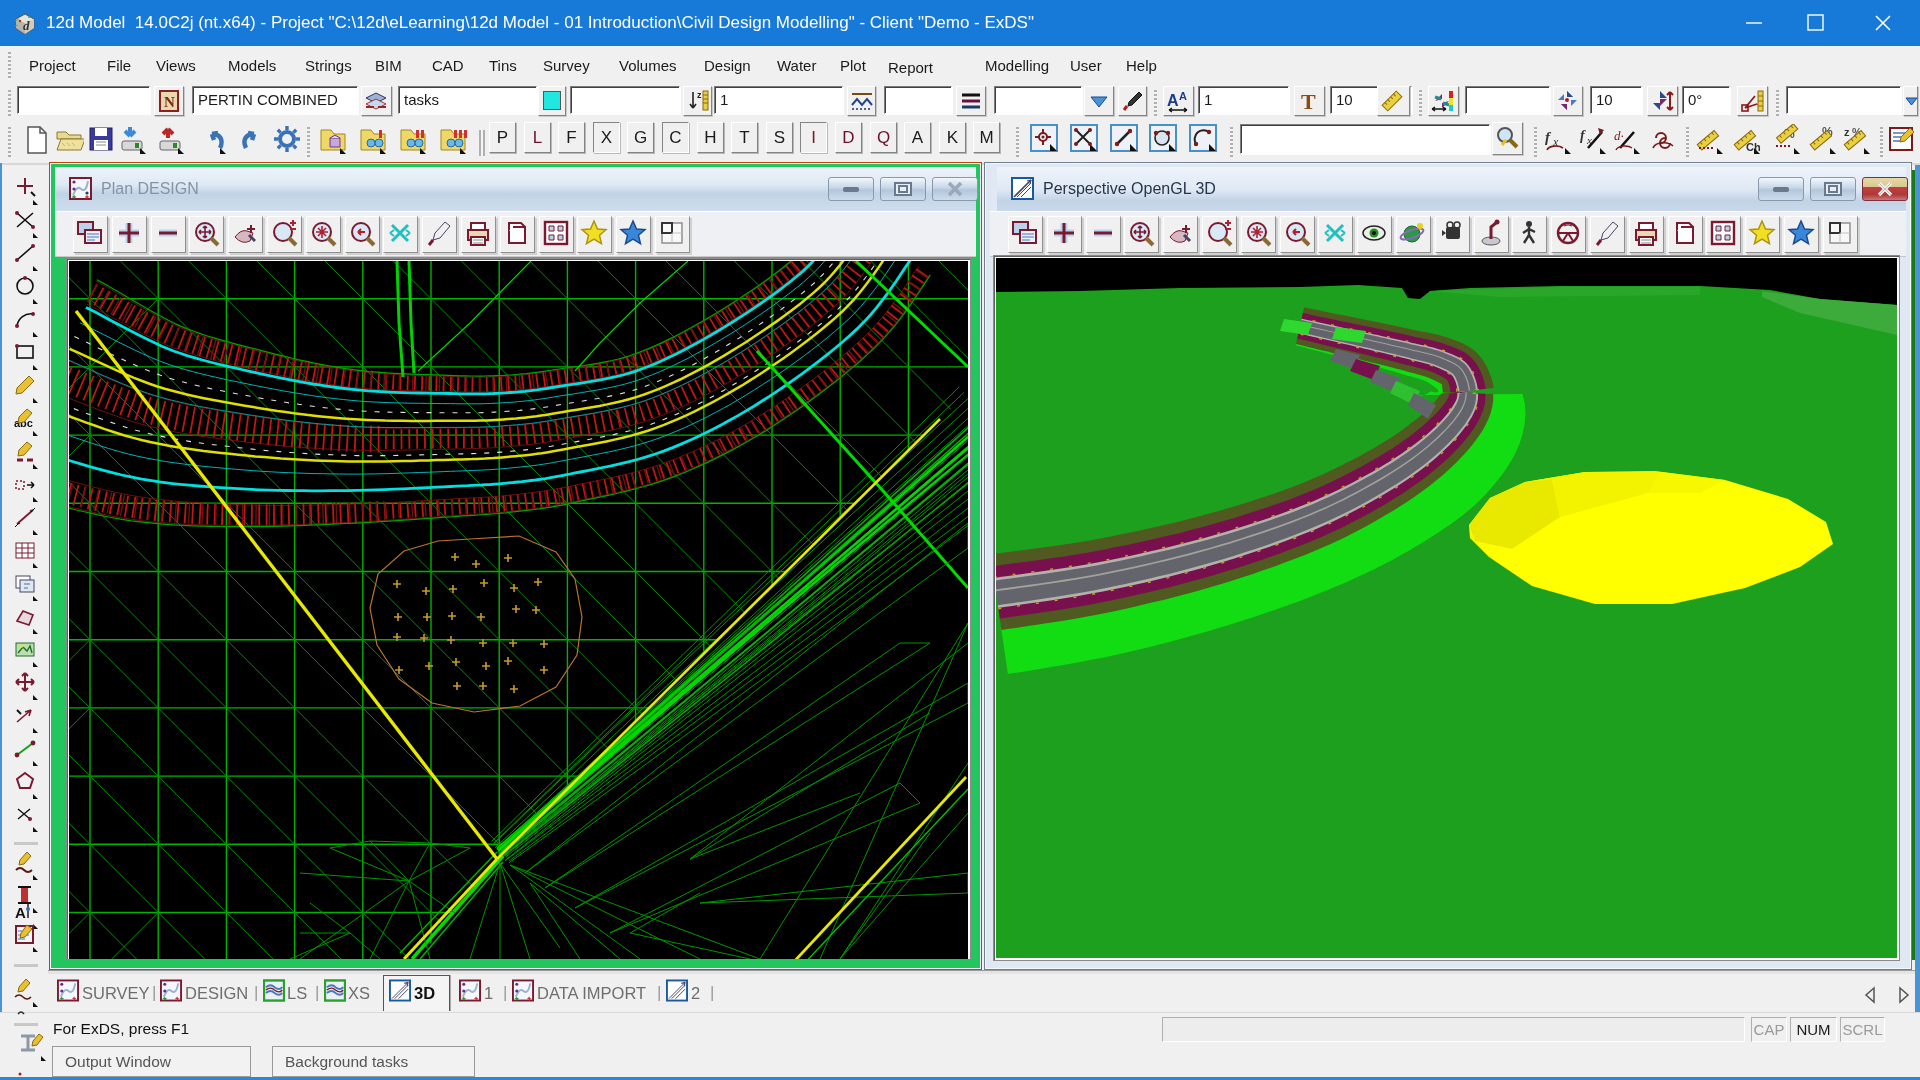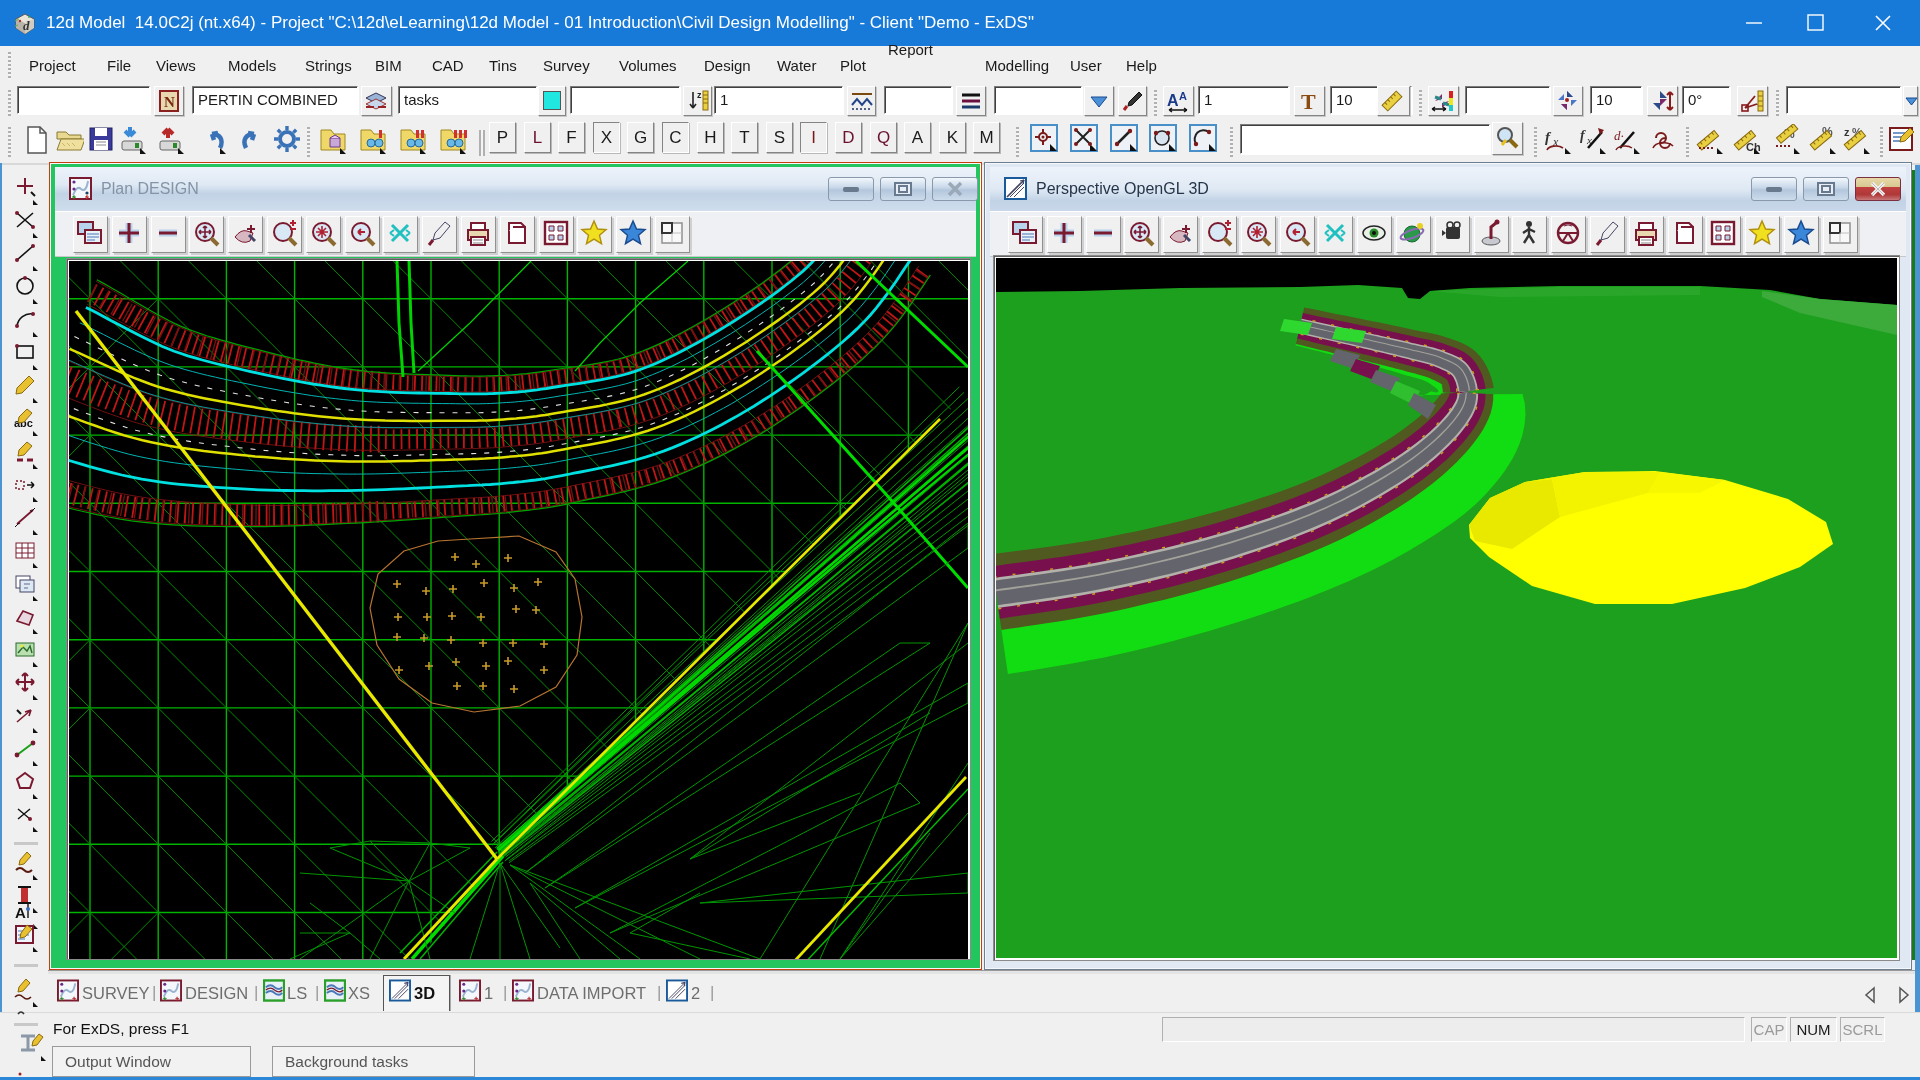--- a/index.html
+++ b/index.html
@@ -36,21 +36,21 @@
 <div class="menu" style="left:228px;top:46px">Models</div>
 <div class="menu" style="left:305px;top:46px">Strings</div>
 <div class="menu" style="left:375px;top:46px">BIM</div>
 <div class="menu" style="left:432px;top:46px">CAD</div>
 <div class="menu" style="left:489px;top:46px">Tins</div>
 <div class="menu" style="left:543px;top:46px">Survey</div>
 <div class="menu" style="left:619px;top:46px">Volumes</div>
 <div class="menu" style="left:704px;top:46px">Design</div>
 <div class="menu" style="left:777px;top:46px">Water</div>
 <div class="menu" style="left:840px;top:46px">Plot</div>
-<div class="menu" style="left:888px;top:30px">Report</div>
+<div class="menu" style="left:888px;top:48px">Report</div>
 <div class="menu" style="left:985px;top:46px">Modelling</div>
 <div class="menu" style="left:1070px;top:46px">User</div>
 <div class="menu" style="left:1126px;top:46px">Help</div>
 <div class="abs" style="left:0;top:86px;width:1920px;height:33px;background:#f0f0f0"></div>
 <div class="grip" style="left:6px;top:90px;height:26px"></div>
 <div class="field" style="left:17px;top:86px;width:133px;height:28px"></div>
 <div class="tbtn" style="left:154px;top:86px;width:30px;height:30px">
     <svg width="28" height="28" viewBox="0 0 28 28" style="position:absolute;left:0;top:0">
       <rect x="5" y="4" width="18" height="20" fill="#e8d8b0" stroke="#8a2020" stroke-width="2"></rect>
       <text x="9" y="20" font-size="15" font-weight="bold" fill="#7a2a10" font-family="Liberation Serif,serif">N</text>
@@ -1018,21 +1018,21 @@
             <path d="M471,409 h8 M475,405 v8"></path>
             <path d="M384,425 h8 M388,421 v8"></path>
             <path d="M410,425 h8 M414,421 v8"></path>
             <path d="M441,428 h8 M445,424 v8"></path>
           </g>
         </svg>
       </div>
     </div>
   </div>
 <div class="abs" style="left:984px;top:162px;width:928px;height:808px;background:#dfe8f3;border:1px solid #6f7f8f;box-shadow:inset 0 0 0 1px #f4f8fc">
-    <div class="abs" style="left:5px;top:4px;right:5px;height:56px;background:linear-gradient(#eef3fa 0%,#dfe9f4 40%,#c2d3e6 60%,#cfdded 100%)">
+    <div class="abs" style="left:12px;top:4px;right:5px;height:56px;background:linear-gradient(#eef3fa 0%,#dfe9f4 40%,#c2d3e6 60%,#cfdded 100%)">
       <div class="abs" style="left:14px;top:10px;width:23px;height:23px"><svg width="23" height="23" viewBox="0 0 23 23">
           <rect x="1" y="1" width="21" height="21" fill="#fff" stroke="#1a5a9a" stroke-width="2"></rect>
           <path d="M3,20 L20,3 M6,20 L20,6 M10,20 L20,10" stroke="#446" stroke-width="1"></path>
           <path d="M3,20 L20,3" stroke="#446" stroke-width="1.6"></path>
           <path d="M20,3 l-4,1 m4,-1 l-1,4" stroke="#446" stroke-width="1.2" fill="none"></path>
         </svg></div>
       <div class="abs" style="left:46px;top:0;height:44px;line-height:44px;font-size:16px;color:#26364a">Perspective OpenGL 3D</div>
       <div class="wbtn" style="left:761px;top:10px;width:46px"></div>
       <div class="abs" style="left:776px;top:20px;width:16px;height:5px;background:#6a7a8e;border-radius:2px"></div>
       <div class="wbtn" style="left:813px;top:10px;width:46px"></div>

